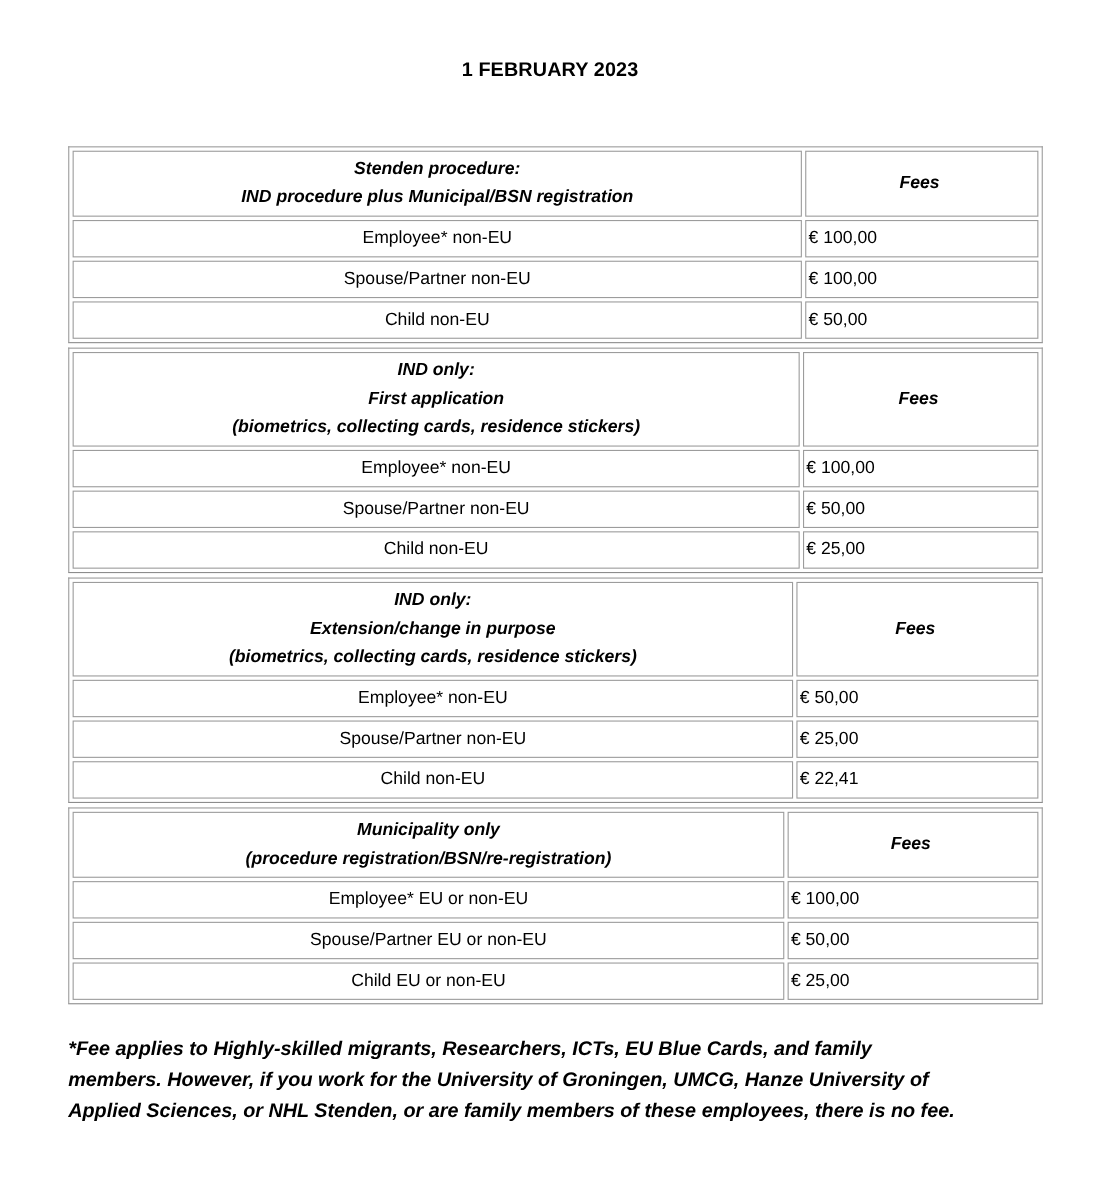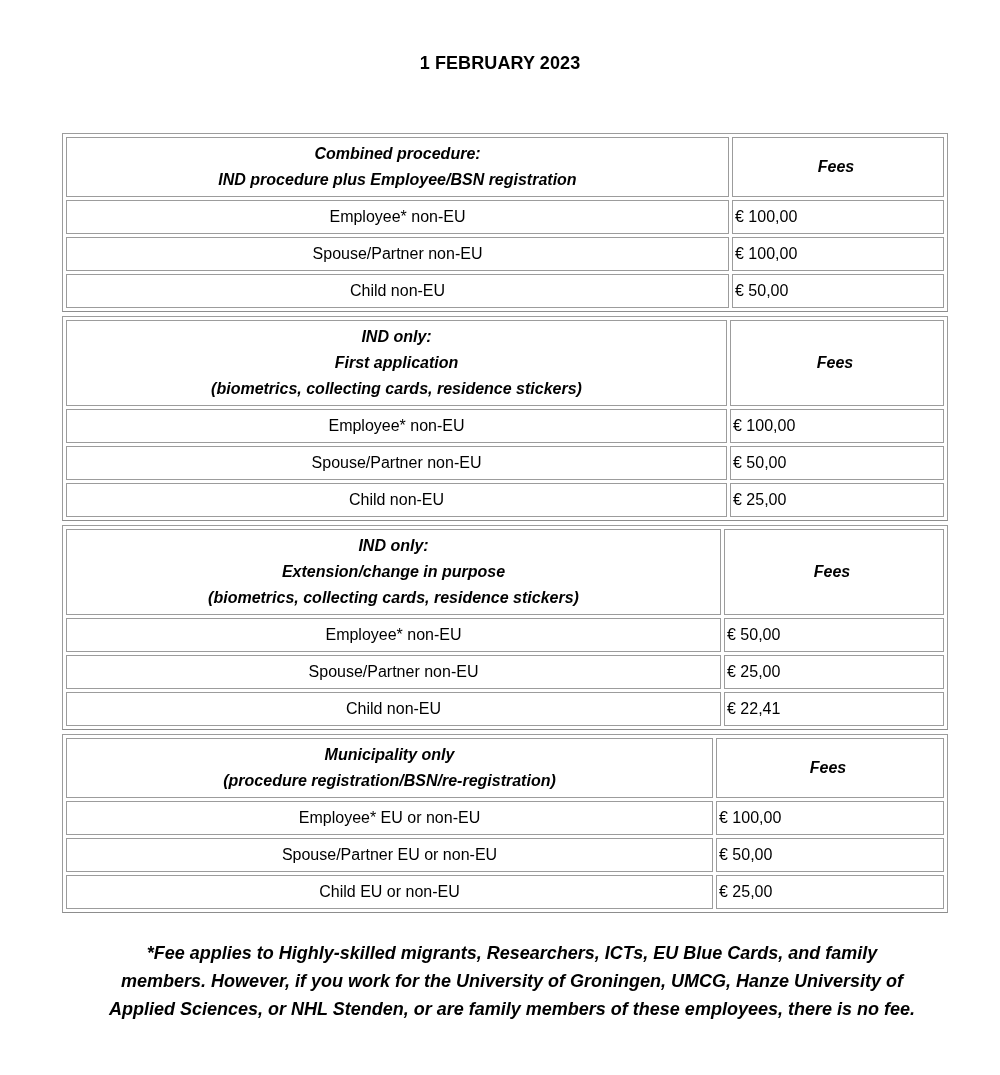--- a/index.html
+++ b/index.html
@@ -50,41 +50,41 @@
   .t2 col.c-label { width: 655px; }
   .t3 col.c-label { width: 647px; }
   .footnote {
     margin: 26px 0 0 62px;
     width: 900px;
     font-weight: bold;
     font-style: italic;
     font-size: 18px;
     line-height: 28px;
   }
-  .footnote div { white-space: nowrap; text-align: center; }
+  .footnote div { white-space: nowrap; }
 </style>
 </head>
 <body>
 
 <div class="doc-title">
   <div>1 FEBRUARY 2023</div>
 </div>
 
 <div class="tables-wrap">
 
   <table class="fees-table t0">
     <colgroup>
         <col class="c-label">
         <col class="c-fee">
       </colgroup>
     <tbody>
       <tr>
         <td class="hdr lbl">
-          <div>Combined procedure:</div>
-          <div>IND procedure plus Employee/BSN registration</div>
+          <div>Stenden procedure:</div>
+          <div>IND procedure plus Municipal/BSN registration</div>
         </td>
         <td class="hdr fee">Fees</td>
       </tr>
       <tr>
         <td class="lbl">Employee* non-EU</td>
         <td class="fee">€ 100,00</td>
       </tr>
       <tr>
         <td class="lbl">Spouse/Partner non-EU</td>
         <td class="fee">€ 100,00</td>

